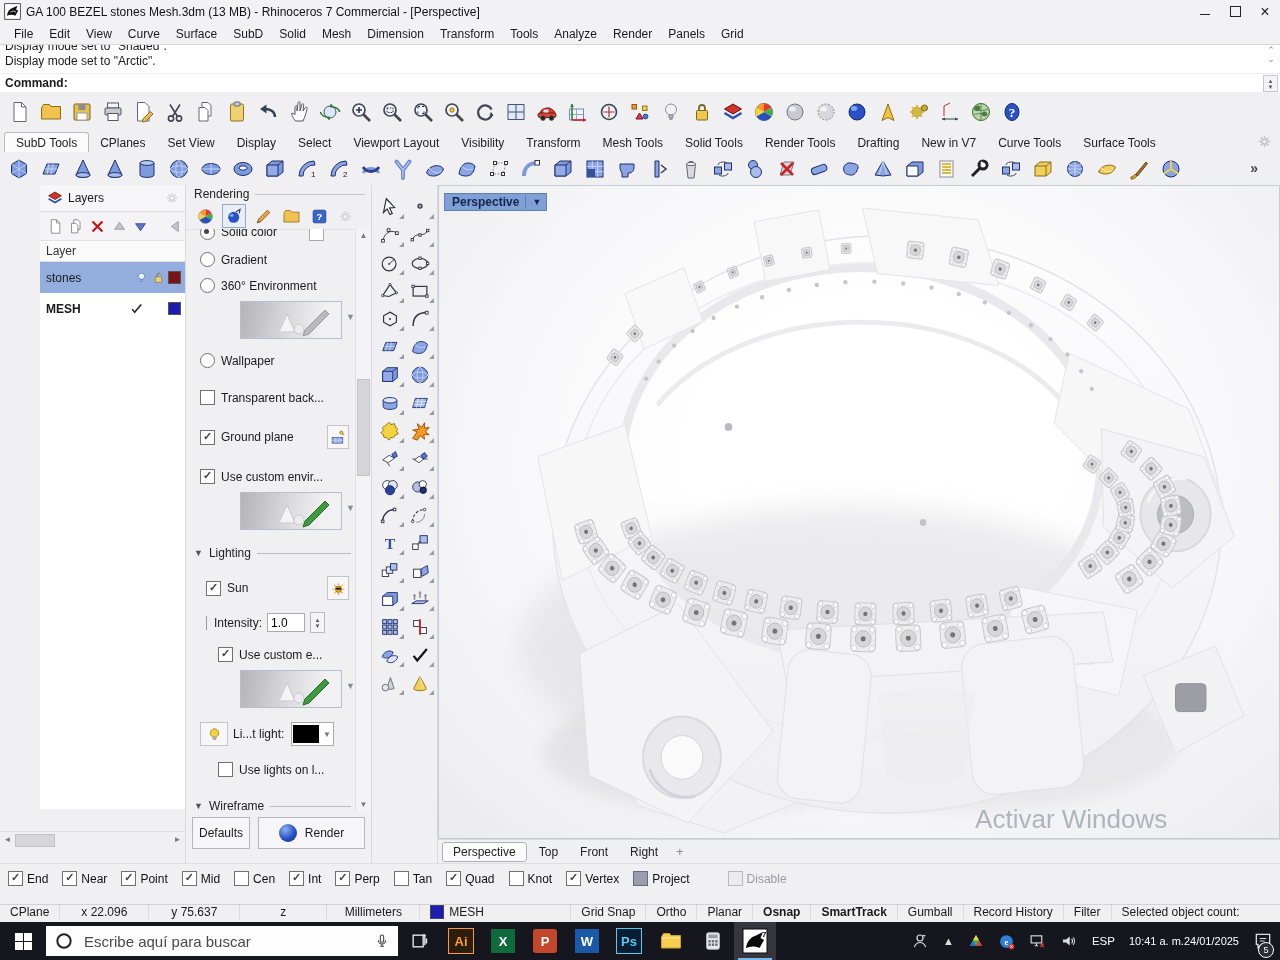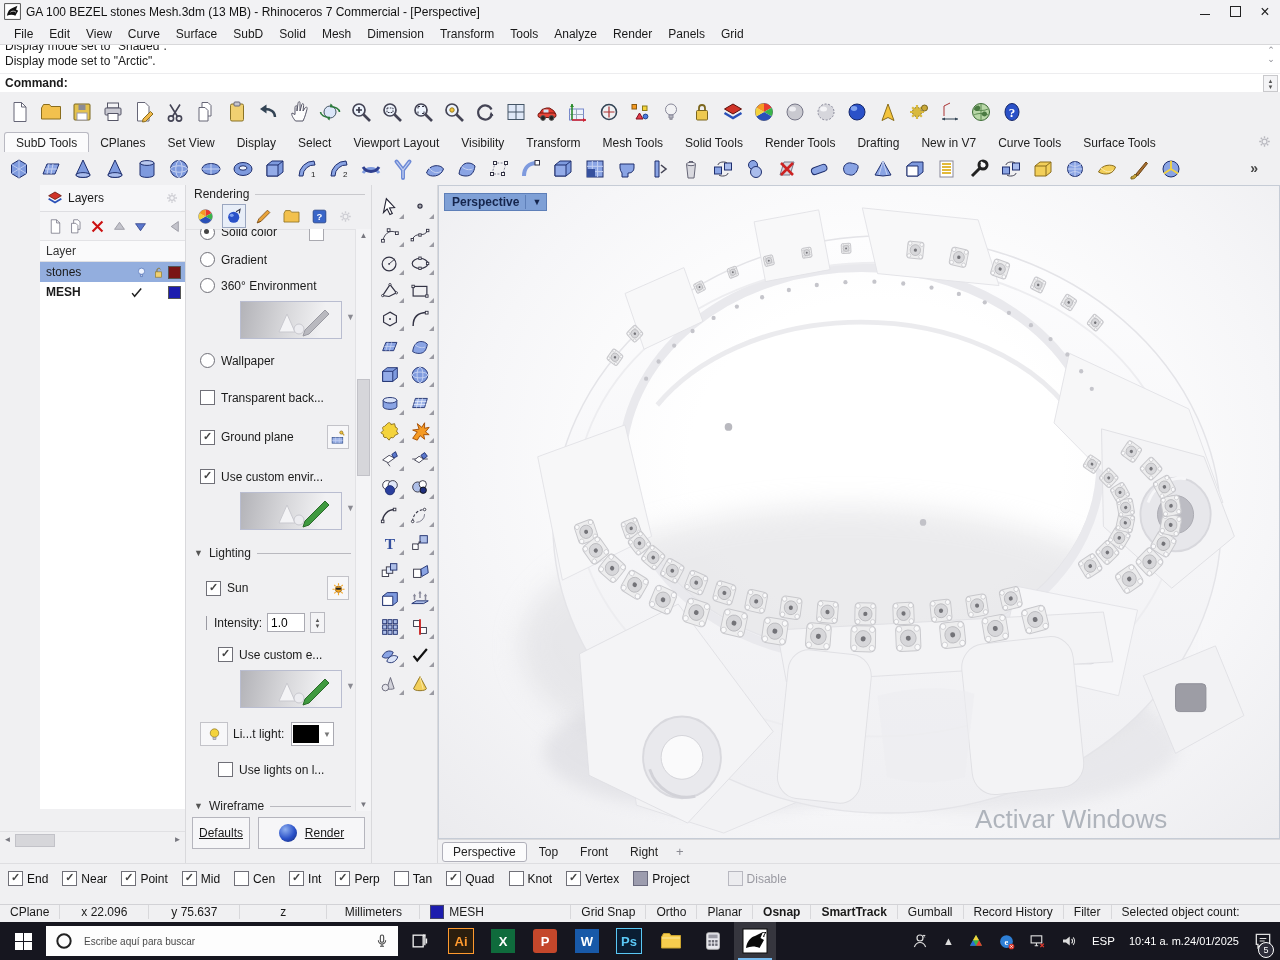--- a/index.html
+++ b/index.html
@@ -50,21 +50,21 @@
   
   .layers-panel{width:145px;background:#f0f0f2;border-right:1px solid #d9d9dc;position:relative;padding-left:40px;}
   .lp-tab{height:26px;display:flex;align-items:center;background:#f6f6f8;border-bottom:1px solid #dedee2;}
   .lp-tab .lp-ic{width:18px;height:18px;margin:0 4px 0 6px;}
   .lp-gear{margin-left:auto;margin-right:6px;width:14px;height:14px;opacity:.8;}
   .lp-tools{height:28px;display:flex;align-items:center;gap:3px;padding-left:6px;border-bottom:1px solid #e3e3e6;background:#f4f4f6;}
   .lp-tools .tbtn{width:20px;height:20px;}
   .lp-tools .tbtn svg{width:17px;height:17px;}
   .lp-colhead{height:20px;display:flex;align-items:center;padding-left:6px;color:#333;border-bottom:1px solid #e0e0e3;background:#fafafb;}
   .lp-rows{background:#fff;height:547px;}
-  .lrow{height:20px;display:flex;align-items:center;padding-left:6px;}
+  .lrow{height:31px;display:flex;align-items:center;padding-left:6px;}
   .lrow.sel{background:#93aede;}
   .lrow .lname{flex:1;}
   .lrow.cur .lname{font-weight:bold;}
   .lrow .lic{width:15px;height:15px;margin-right:2px;}
   .lrow .lswatch{width:11px;height:11px;border:1px solid #555;margin-right:4px;}
   .lp-hscroll{position:absolute;bottom:16px;left:0;right:0;height:15px;background:#f0f0f2;border-top:1px solid #e0e0e3;display:flex;align-items:center;}
   .lp-hscroll .arr{width:15px;text-align:center;font-size:8px;color:#77777f;}
   .lp-hscroll .track{flex:1;height:13px;background:#f0f0f2;position:relative;}
   .lp-hscroll .thumb{position:absolute;left:0;top:1px;width:38px;height:11px;background:#d6d6da;border:1px solid #c2c2c8;}
 
@@ -102,21 +102,21 @@
   .indent2{margin-left:18px;}
   .light-row{display:flex;align-items:center;gap:5px;margin-top:14px;}
   .bulb-btn{width:26px;height:22px;border:1px solid #c3c3c9;background:#f7f7f9;display:flex;align-items:center;justify-content:center;}
   .bulb-btn svg{width:17px;height:17px;}
   .color-drop{margin-left:2px;display:flex;align-items:center;border:1px solid #aaaab2;background:#fff;height:22px;}
   .blackbox{width:26px;height:18px;margin:1px;background:#000;}
   .color-drop .dchev{width:13px;text-align:center;color:#777;font-size:8px;}
   .rp-vscroll{position:absolute;top:44px;bottom:52px;right:0;width:15px;background:#f4f4f6;border-left:1px solid #e2e2e5;}
   .rp-vscroll .a{position:absolute;left:0;width:100%;text-align:center;font-size:8px;color:#77777f;}
   .rp-vscroll .thumb{position:absolute;left:1px;right:1px;top:150px;height:95px;background:#d6d6da;border:1px solid #c2c2c8;}
-  .rp-buttons{position:absolute;bottom:8px;left:6px;right:6px;height:38px;display:flex;gap:8px;text-decoration:underline;}
+  .rp-buttons{position:absolute;bottom:8px;left:6px;right:6px;height:38px;display:flex;gap:8px;}
   .btn{border:1px solid #b5b5bd;background:#f6f6f8;font-family:"Liberation Sans",sans-serif;font-size:12px;color:#1a1a1a;display:flex;align-items:center;justify-content:center;gap:8px;}
   .btn.defaults{width:58px;height:32px;}
   .btn.render{flex:1;height:32px;}
   .rb-ball{width:18px;height:18px;border-radius:50%;background:radial-gradient(circle at 35% 30%,#8fb0f0,#2a51c8 55%,#16276e);}
 
   
   .toolstrip{width:65px;background:#f0f0f2;border-right:1px solid #d9d9dc;padding-top:8px;}
   .toolgrid{display:grid;grid-template-columns:30px 30px;justify-content:center;grid-auto-rows:28px;}
   .tool{position:relative;display:flex;align-items:center;justify-content:center;}
   .tool svg{width:22px;height:22px;}
@@ -148,21 +148,21 @@
   .scell{display:flex;align-items:center;justify-content:center;border-right:1px solid #d8d8db;padding:0 10px;white-space:nowrap;}
   .scell.layercell{gap:5px;min-width:130px;justify-content:flex-start;}
   .layer-swatch{width:12px;height:12px;border:1px solid #44446a;}
   .scell.bold{font-weight:bold;}
   .scell.count{flex:1;justify-content:flex-start;border-right:none;}
 
   
   .taskbar{position:absolute;top:922px;left:0;right:0;height:38px;background:#16161f;display:flex;align-items:center;color:#fff;}
   .tb-start{width:46px;height:100%;display:flex;align-items:center;justify-content:center;}
   .tb-search{width:336px;height:30px;background:#fdfdfd;display:flex;align-items:center;padding:0 8px;gap:8px;}
-  .tb-search input{flex:1;border:none;outline:none;font-size:10px;font-family:"Liberation Sans",sans-serif;color:#be185d;background:transparent;}
+  .tb-search input{flex:1;border:none;outline:none;font-size:15px;font-family:"Liberation Sans",sans-serif;color:#be185d;background:transparent;}
   .tb-search input::placeholder{color:#4a4a4a;}
   .tbicon{width:42px;height:100%;display:flex;align-items:center;justify-content:center;position:relative;}
   .tbicon.active{background:rgba(255,255,255,.14);}
   .tbicon.active::after{content:"";position:absolute;bottom:0;left:4px;right:4px;height:2px;background:#76b9ed;}
   .tile{width:24px;height:24px;display:flex;align-items:center;justify-content:center;font-weight:bold;font-size:13px;}
   .tile.ai{background:#2b1e0e;color:#ff9a2e;border:1.5px solid #ff9a2e;}
   .tile.xl{background:#0f6b3c;color:#fff;}
   .tile.pp{background:#c4472b;color:#fff;border-radius:3px;}
   .tile.wd{background:#1859a8;color:#fff;}
   .tile.ps{background:#0a1e33;color:#5ac8f5;border:1.5px solid #5ac8f5;}

